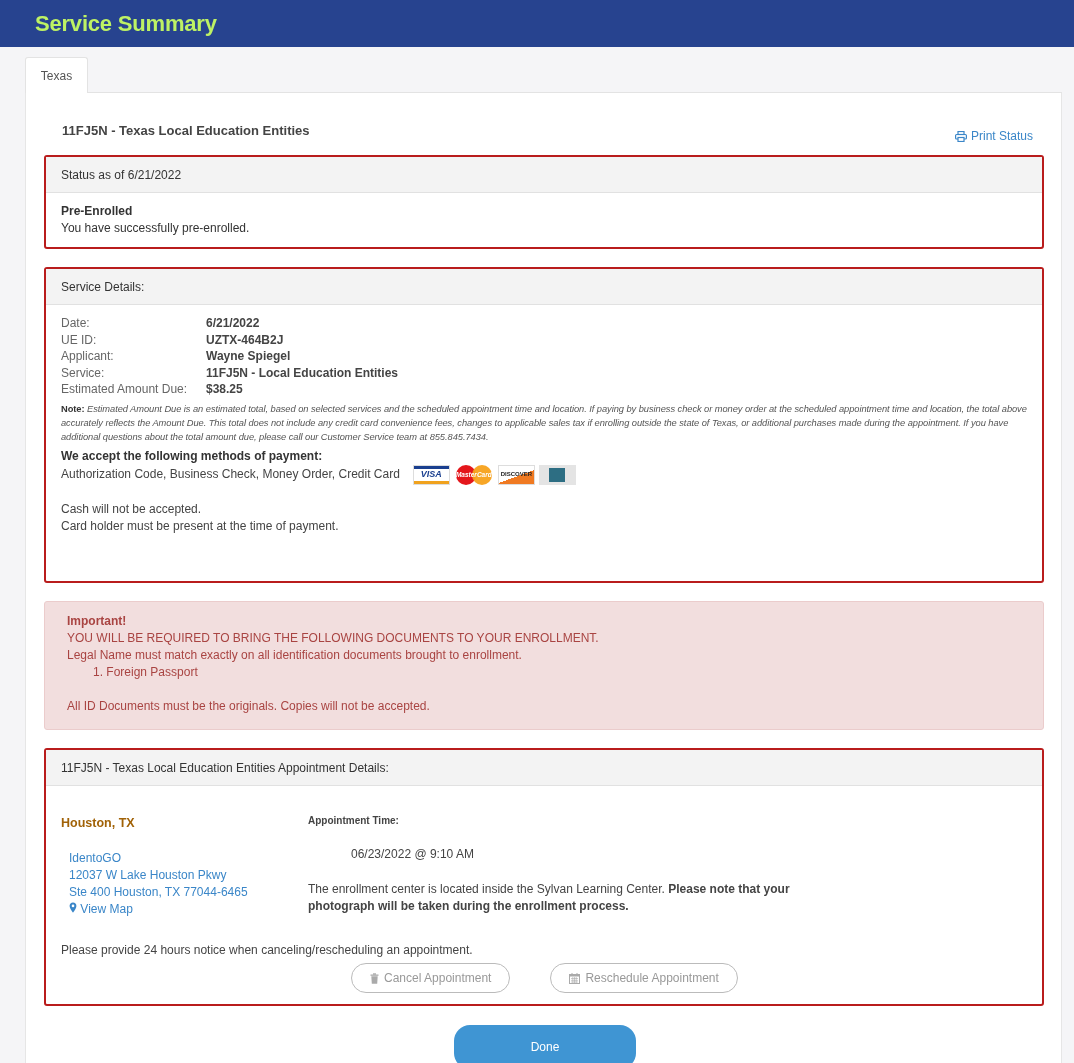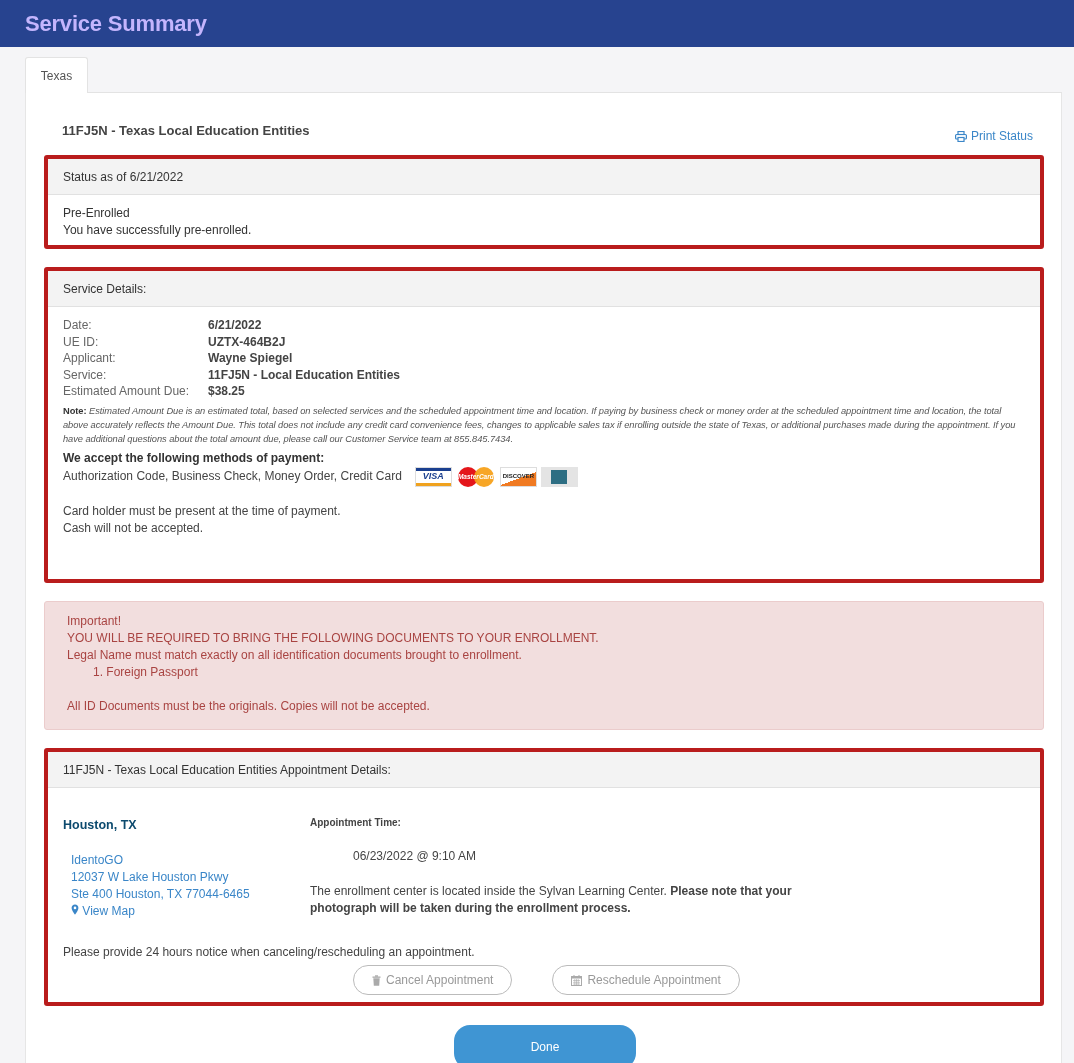--- a/index.html
+++ b/index.html
@@ -8,52 +8,52 @@
     width: 1074px; height: 1063px; overflow: hidden;
     background: #f5f5f7;
     font-family: "Liberation Sans", sans-serif;
     font-size: 12px; color: #333;
   }
   .topbar {
     height: 47px; background: #27438f;
     display: flex; align-items: center; padding-left: 25px;
   }
   .topbar h1 {
-    margin: 0; color: #c4b5fd; font-size: 22px; font-weight: bold; letter-spacing: -0.2px;
+    margin: 10px; color: #bef264; font-size: 22px; font-weight: bold; letter-spacing: -0.2px;
   }
   .tabs { position: relative; height: 45px; padding-left: 25px; }
   .tab {
     position: absolute; left: 25px; top: 10px; width: 63px; height: 36px;
     background: #fff; border: 1px solid #e3e3e3; border-bottom: none;
     border-radius: 3px 3px 0 0; display: flex; align-items: center; justify-content: center;
     font-size: 12px; color: #555; z-index: 2; cursor: pointer;
   }
   .content {
     position: absolute; left: 25px; top: 92px; width: 1037px; height: 980px;
     background: #fff; border-left: 1px solid #e6e6e6; border-right: 1px solid #e6e6e6; border-top: 1px solid #e3e3e3;
   }
   .title-row {
     position: absolute; left: 36px; top: 24px; right: 28px;
     display: flex; justify-content: space-between; align-items: center;
   }
   .title-row .title { font-size: 13px; font-weight: bold; color: #444; }
   .print-link { color: #3a86c8; font-size: 12px; display: flex; align-items: center; gap: 4px; cursor: pointer; margin-top: 12px; }
   .panel {
     position: absolute; left: 18px; width: 1000px;
-    border: 4px solid #b91c1c; border-radius: 3px; background: #fff;
+    border: 2px solid #b91c1c; border-radius: 3px; background: #fff;
   }
   .panel-head {
     background: #f3f3f3; border-bottom: 1px solid #e1e1e1;
     height: 36px; display: flex; align-items: center; padding-left: 15px;
     font-size: 12px; color: #333;
   }
   .panel-body { padding: 12px 15px; }
   .p-status { top: 62px; height: 94px; }
   .p-status .panel-body { line-height: 17px; padding-top: 10px; }
-  .bold { font-weight: normal; }
+  .bold { font-weight: bold; }
   .p-details { top: 174px; height: 316px; }
   .kv { display: grid; grid-template-columns: 145px 1fr; row-gap: 0; line-height: 16.5px; color: #666; }
   .kv .v { color: #444; font-weight: bold; }
   .note { font-size: 9.3px; line-height: 14px; color: #555; margin-top: 4px; font-style: italic; letter-spacing: -0.05px; }
   .note b { font-style: normal; color: #333; }
   .pay-head { margin-top: 4px; font-weight: bold; color: #333; line-height: 17px; }
   .pay-row { display: flex; align-items: center; line-height: 17px; color: #444; }
   .cards { display: flex; gap: 4px; margin-left: 13px; }
   .card { width: 37px; height: 20px; border: 1px solid #ddd; display: flex; align-items: center; justify-content: center; font-size: 7px; font-weight: bold; }
   .visa { background: linear-gradient(#1a3f8f 0 3px, #fff 3px 15px, #f0a21e 15px); color: #1a3f8f; font-style: italic; font-size: 9px; }
@@ -68,21 +68,21 @@
   .card-note { margin-top: 16px; line-height: 17px; color: #444; }
   .alert {
     position: absolute; left: 18px; top: 508px; width: 1000px; height: 129px;
     background: #f2dede; border: 1px solid #ebcccc; border-radius: 3px;
     color: #a94442; padding: 11px 22px; line-height: 17px; font-size: 12px;
   }
   .alert .doc { padding-left: 26px; }
   .alert .gap { height: 17px; }
   .p-appt { top: 655px; height: 258px; }
   .appt-grid { position: relative; height: 200px; }
-  .loc-city { position: absolute; left: 15px; top: 30px; font-weight: bold; font-size: 12.5px; color: #0c4a6e; }
+  .loc-city { position: absolute; left: 15px; top: 30px; font-weight: bold; font-size: 12.5px; color: #a16207; }
   .addr { position: absolute; left: 23px; top: 64px; color: #3a86c8; line-height: 17px; font-size: 12px; }
   .addr div { cursor: pointer; }
   .appt-label { position: absolute; left: 262px; top: 29px; font-size: 10px; font-weight: bold; color: #444; }
   .appt-time { position: absolute; left: 262px; top: 61px; color: #444; margin-left: 43px; }
   .appt-info { position: absolute; left: 262px; top: 95px; width: 540px; color: #444; line-height: 17px; }
   .notice { position: absolute; left: 15px; top: 157px; color: #444; }
   .btn-row { position: absolute; left: 305px; top: 177px; display: flex; gap: 40px; }
   .btn-outline {
     height: 30px; border: 1px solid #bbb; border-radius: 15px; background: #fff;
     color: #999; font-size: 12px; padding: 0 18px; display: flex; align-items: center; gap: 5px;
@@ -155,22 +155,22 @@
               <span class="c2"></span>
               <span class="t">MasterCard</span>
             </div>
           <div class="card disc">DISCOVER</div>
           <div class="card amex">
               <span></span>
             </div>
         </div>
       </div>
       <div class="card-note">
+        <div>Cash will not be accepted.</div>
         <div>Card holder must be present at the time of payment.</div>
-        <div>Cash will not be accepted.</div>
       </div>
     </div>
   </div>
 
   <div class="alert">
     <div class="bold">Important!</div>
     <div>YOU WILL BE REQUIRED TO BRING THE FOLLOWING DOCUMENTS TO YOUR ENROLLMENT.</div>
     <div>Legal Name must match exactly on all identification documents brought to enrollment.</div>
     <div class="doc">1. Foreign Passport</div>
     <div class="gap"></div>

